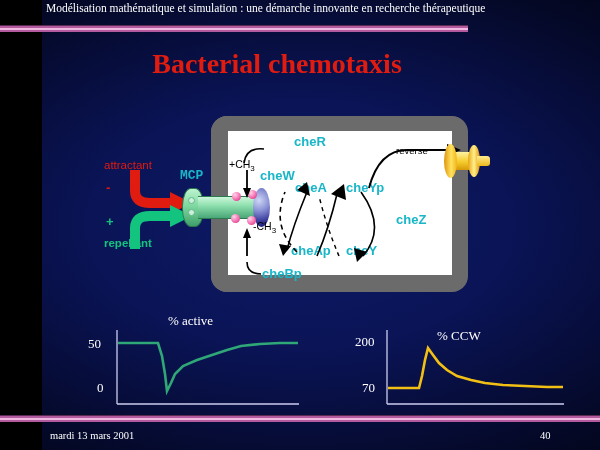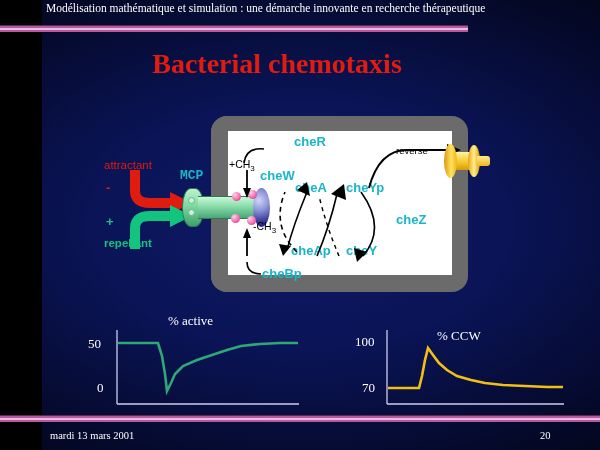--- a/index.html
+++ b/index.html
@@ -203,30 +203,30 @@
   <div class="chart-title" style="left:168px;top:313px;">% active</div>
   <div class="tick" style="left:88px;top:336px;">50</div>
   <div class="tick" style="left:97px;top:380px;">0</div>
   <svg id="chart-active" style="position:absolute;left:115px;top:330px;width:185px;height:80px;" viewBox="0 0 185 80" preserveAspectRatio="none">
     <line x1="2" y1="0" x2="2" y2="74" stroke="#ccccf0" stroke-width="1.3"></line>
     <line x1="2" y1="74" x2="184" y2="74" stroke="#ccccf0" stroke-width="1.3"></line>
     <polyline fill="none" stroke="#2fa777" stroke-width="2.6" points="3,13 38,13 43,13 47,26 50,44 52,61 56,53 60,44 68,36 82,30 97,25 112,20 126,16 145,14 165,13 183,13"></polyline>
   </svg>
 
   <div class="chart-title" style="left:437px;top:328px;">% CCW</div>
-  <div class="tick" style="left:355px;top:334px;">100</div>
+  <div class="tick" style="left:355px;top:334px;">200</div>
   <div class="tick" style="left:362px;top:380px;">70</div>
   <svg id="chart-ccw" style="position:absolute;left:385px;top:330px;width:180px;height:80px;" viewBox="0 0 180 80" preserveAspectRatio="none">
     <line x1="2" y1="0" x2="2" y2="74" stroke="#ccccf0" stroke-width="1.3"></line>
     <line x1="2" y1="74" x2="179" y2="74" stroke="#ccccf0" stroke-width="1.3"></line>
     <polyline fill="none" stroke="#f2c014" stroke-width="2.6" points="3,58 28,58 34,58 37,46 40,30 43,18 48,25 54,33 62,40 72,46 86,50 100,53 118,55 140,56 162,57 178,57"></polyline>
   </svg>
 
   <div class="rule" id="rule-bottom">
     <div class="l1"></div>
       <div class="l2"></div>
       <div class="l3"></div>
       <div class="l4"></div>
   </div>
   <div id="footer-date">mardi 13 mars 2001</div>
-  <div id="footer-page">20</div>
+  <div id="footer-page">40</div>
 
 </div>
 
 </body></html>

